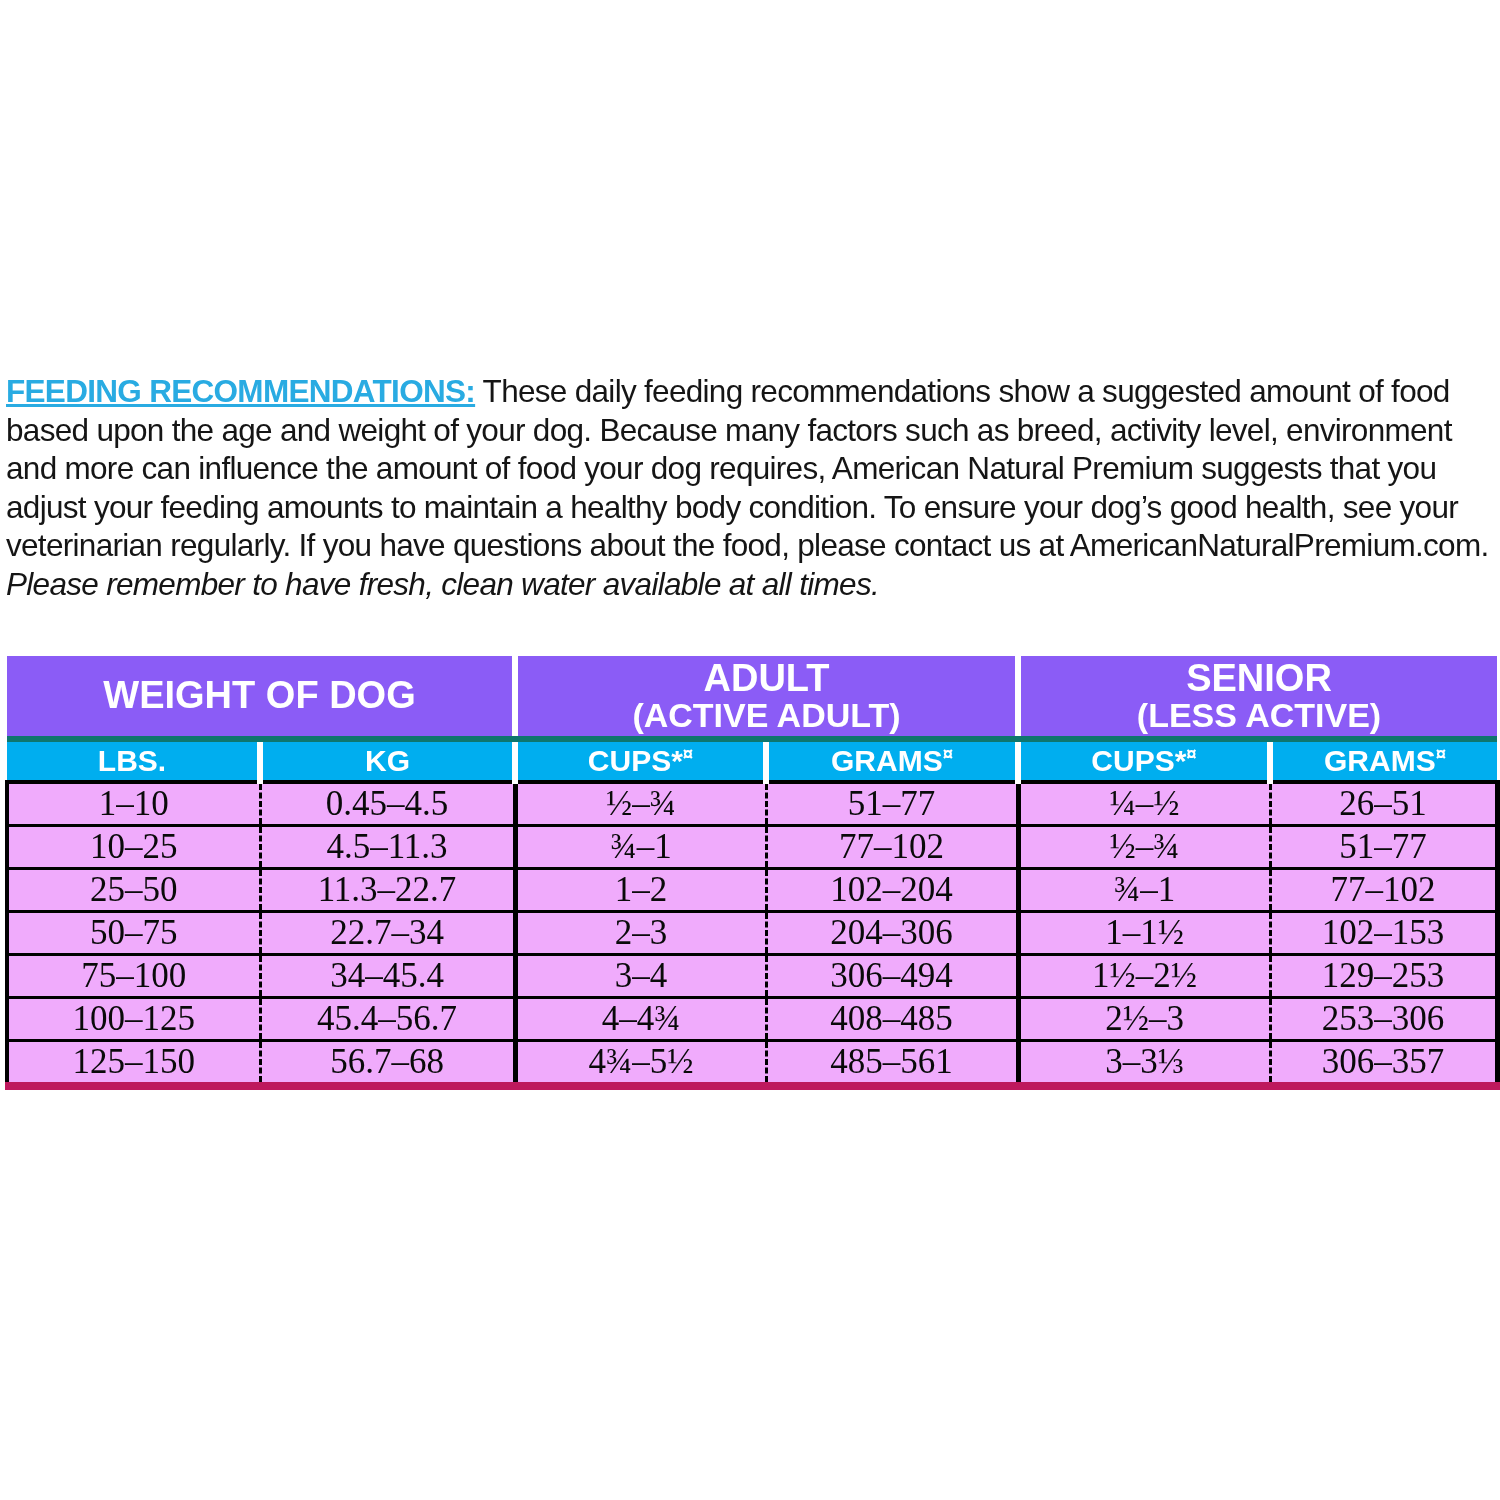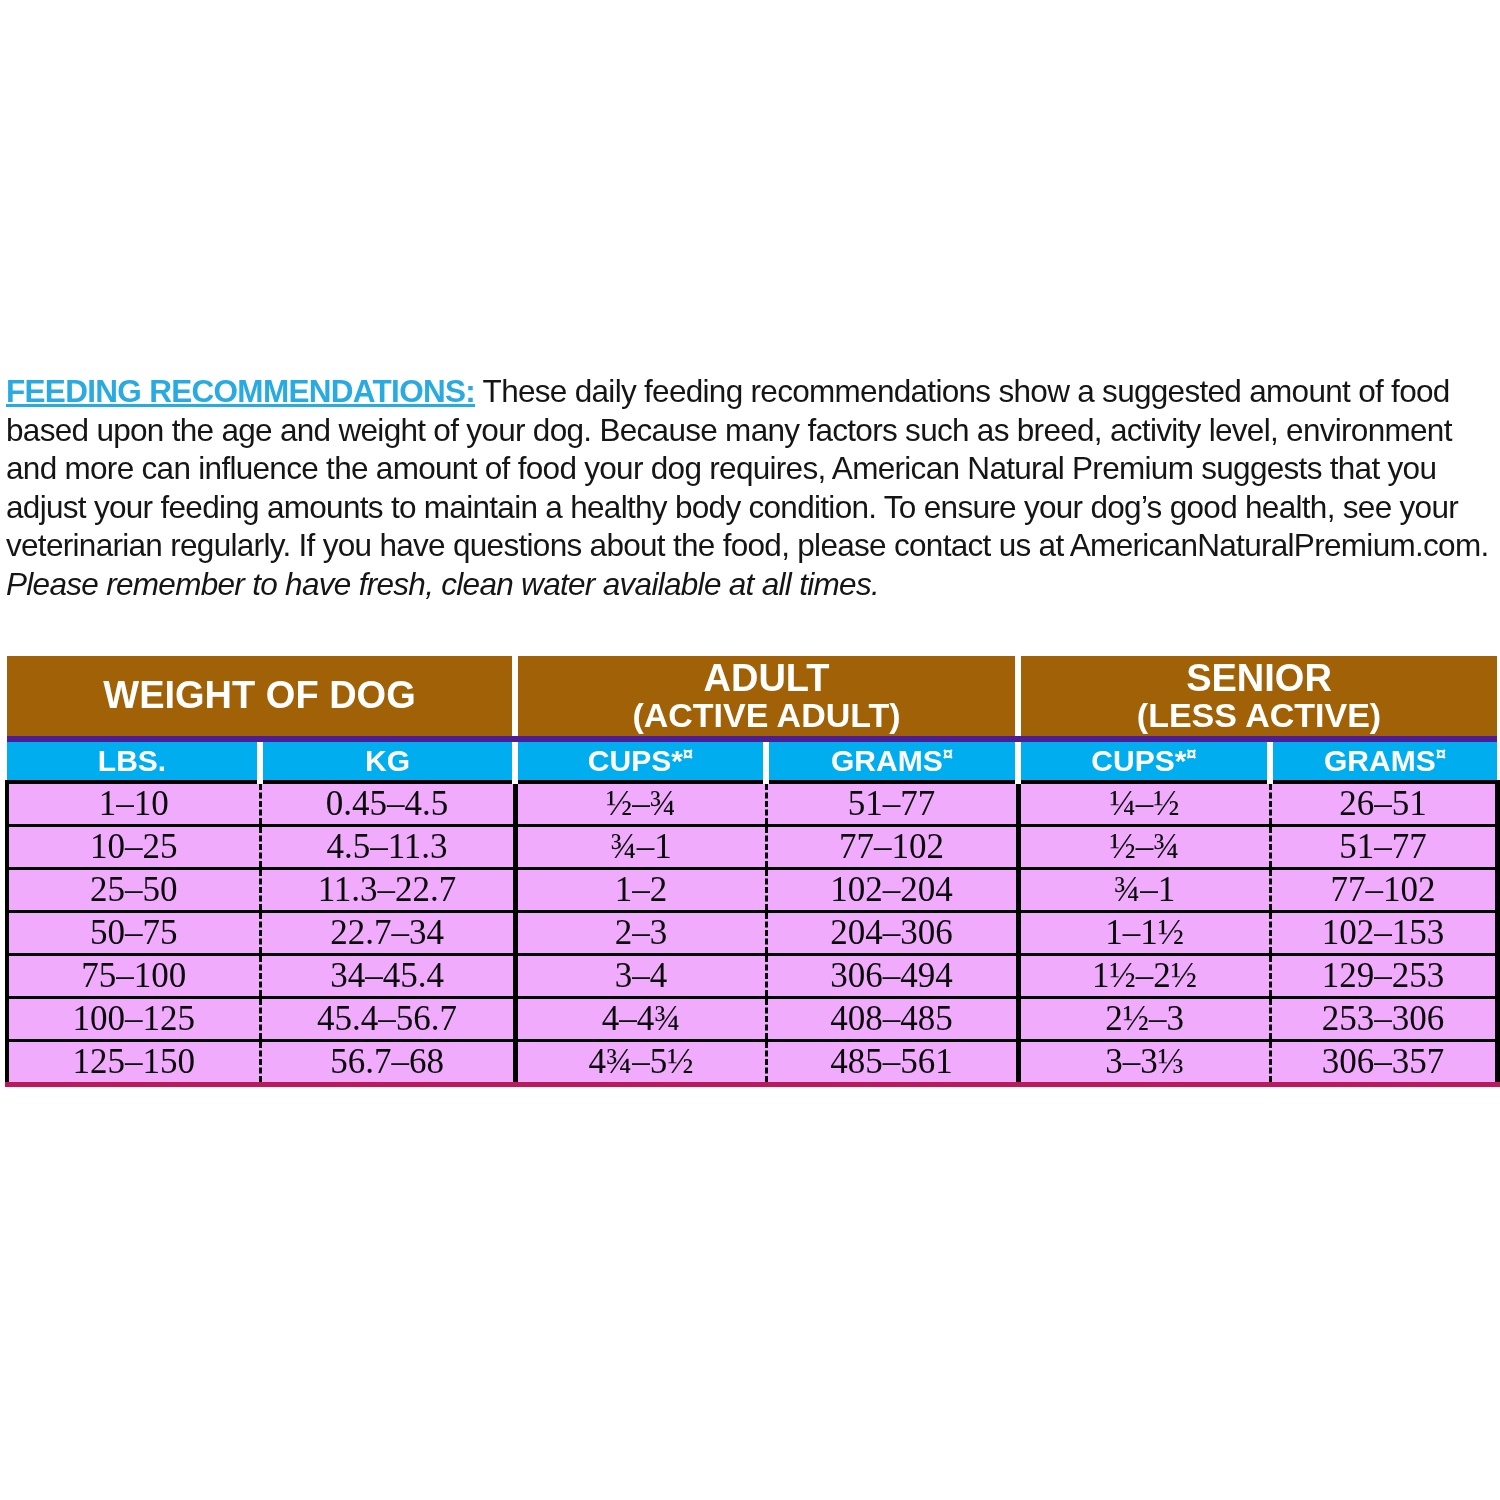--- a/index.html
+++ b/index.html
@@ -33,26 +33,26 @@
     position: absolute;
     left: 5px;
     top: 656px;
     width: 1490px;
     border-collapse: collapse;
     table-layout: fixed;
   }
   .feed-table th, .feed-table td { padding: 0; }
 
   .group-row th {
-    background: #a16207;
+    background: #8b5cf6;
     color: #ffffff;
     font-weight: bold;
     vertical-align: middle;
     height: 80px;
-    border-bottom: 6px solid #4c1d95;
+    border-bottom: 6px solid #0f766e;
     line-height: 1.04;
   }
   .group-row th + th { border-left: 6px solid #ffffff; }
   .g-main { font-size: 38px; }
   .g-sub  { font-size: 34px; }
 
   .sub-row th {
     background: #00AEEF;
     color: #ffffff;
     font-weight: bold;
@@ -67,21 +67,21 @@
     font-family: "Liberation Serif", "DejaVu Serif", serif;
     font-size: 35px;
     color: #0a0a0a;
     text-align: center;
     vertical-align: middle;
     height: 38.5px;
     border-top: 3px solid #000;
     background: #f0abfc;
   }
   .feed-table tbody tr:first-child td { border-top: 4px solid #000; }
-  .feed-table tbody tr:last-child td  { border-bottom: 5px solid #be185d; }
+  .feed-table tbody tr:last-child td  { border-bottom: 8px solid #be185d; }
   .feed-table tbody td:nth-child(1) { border-left: 4px solid #000; }
   .feed-table tbody td:nth-child(6) { border-right: 5px solid #000; }
   .feed-table tbody td:nth-child(3),
   .feed-table tbody td:nth-child(5) { border-left: 5px solid #000; }
   .feed-table tbody td:nth-child(2),
   .feed-table tbody td:nth-child(4) { border-left: 3px dashed #000; }
   .feed-table tbody td.dashed-left  { border-left: 3px dashed #000; }
 
   
   .footnote {

